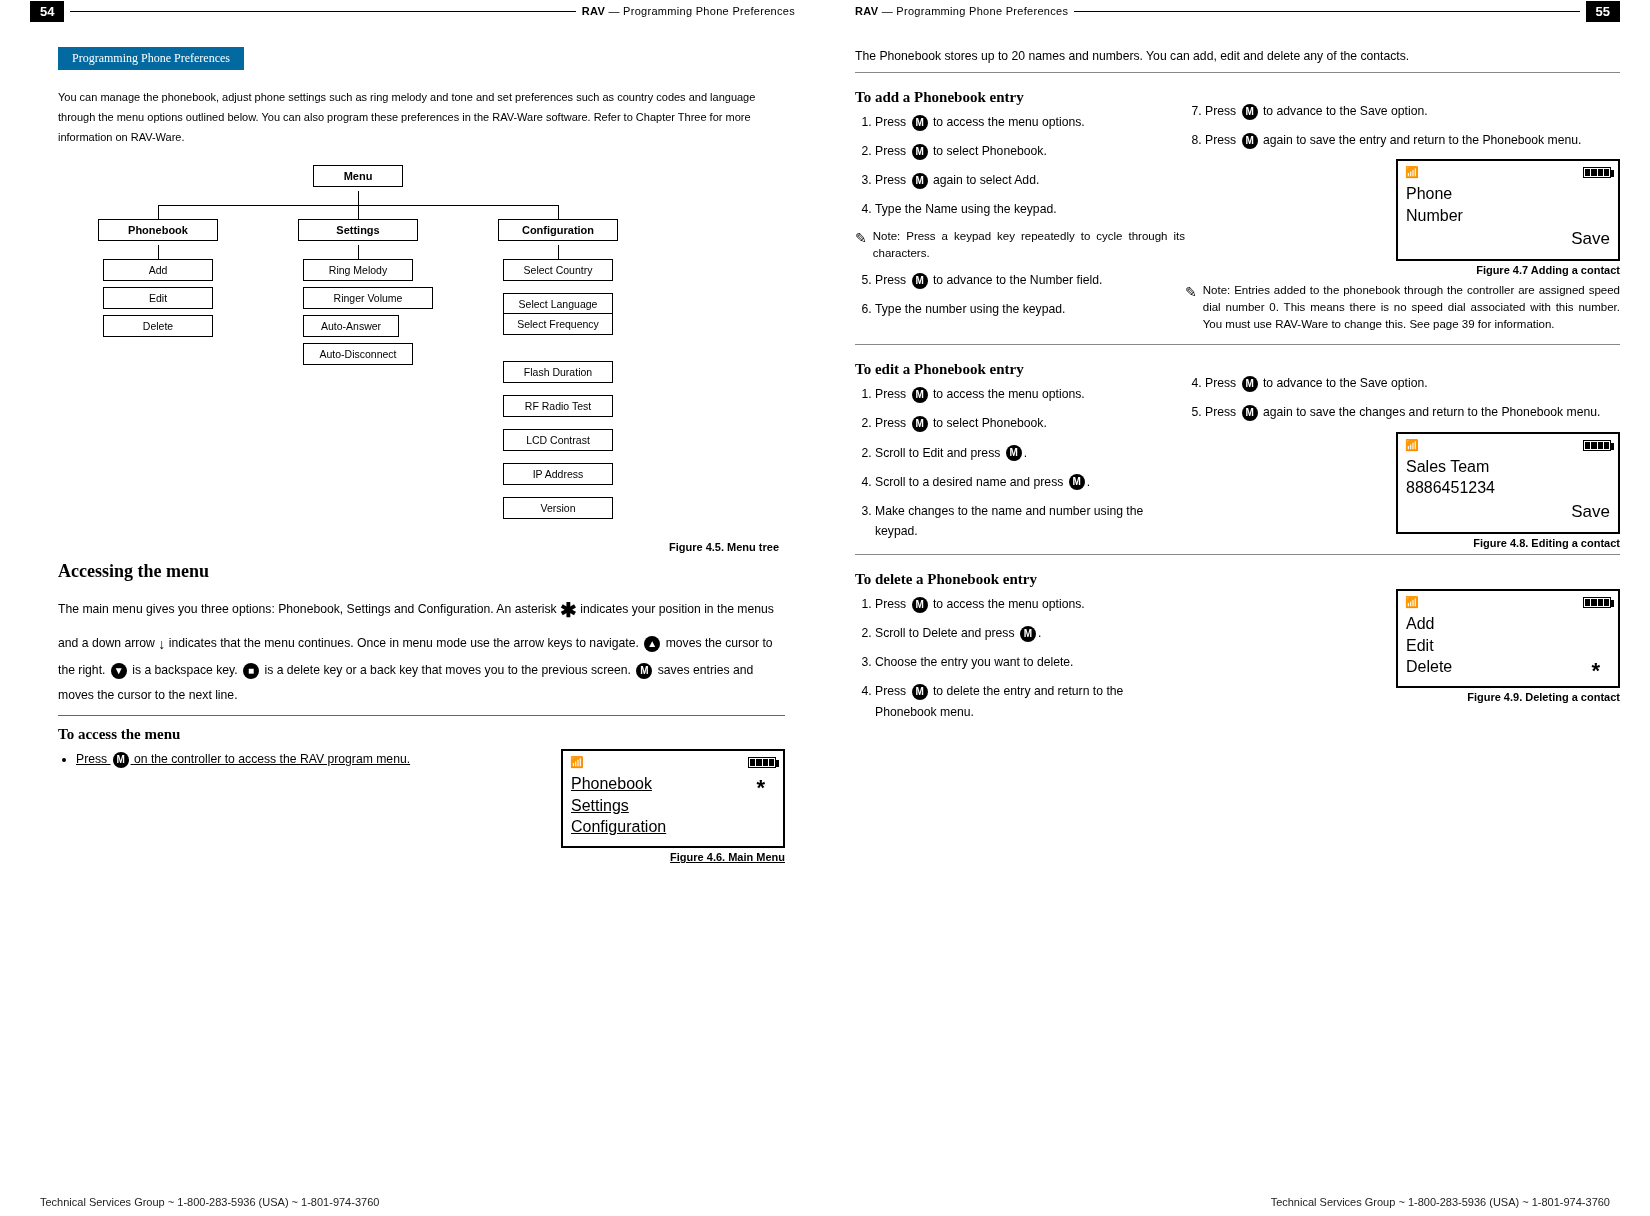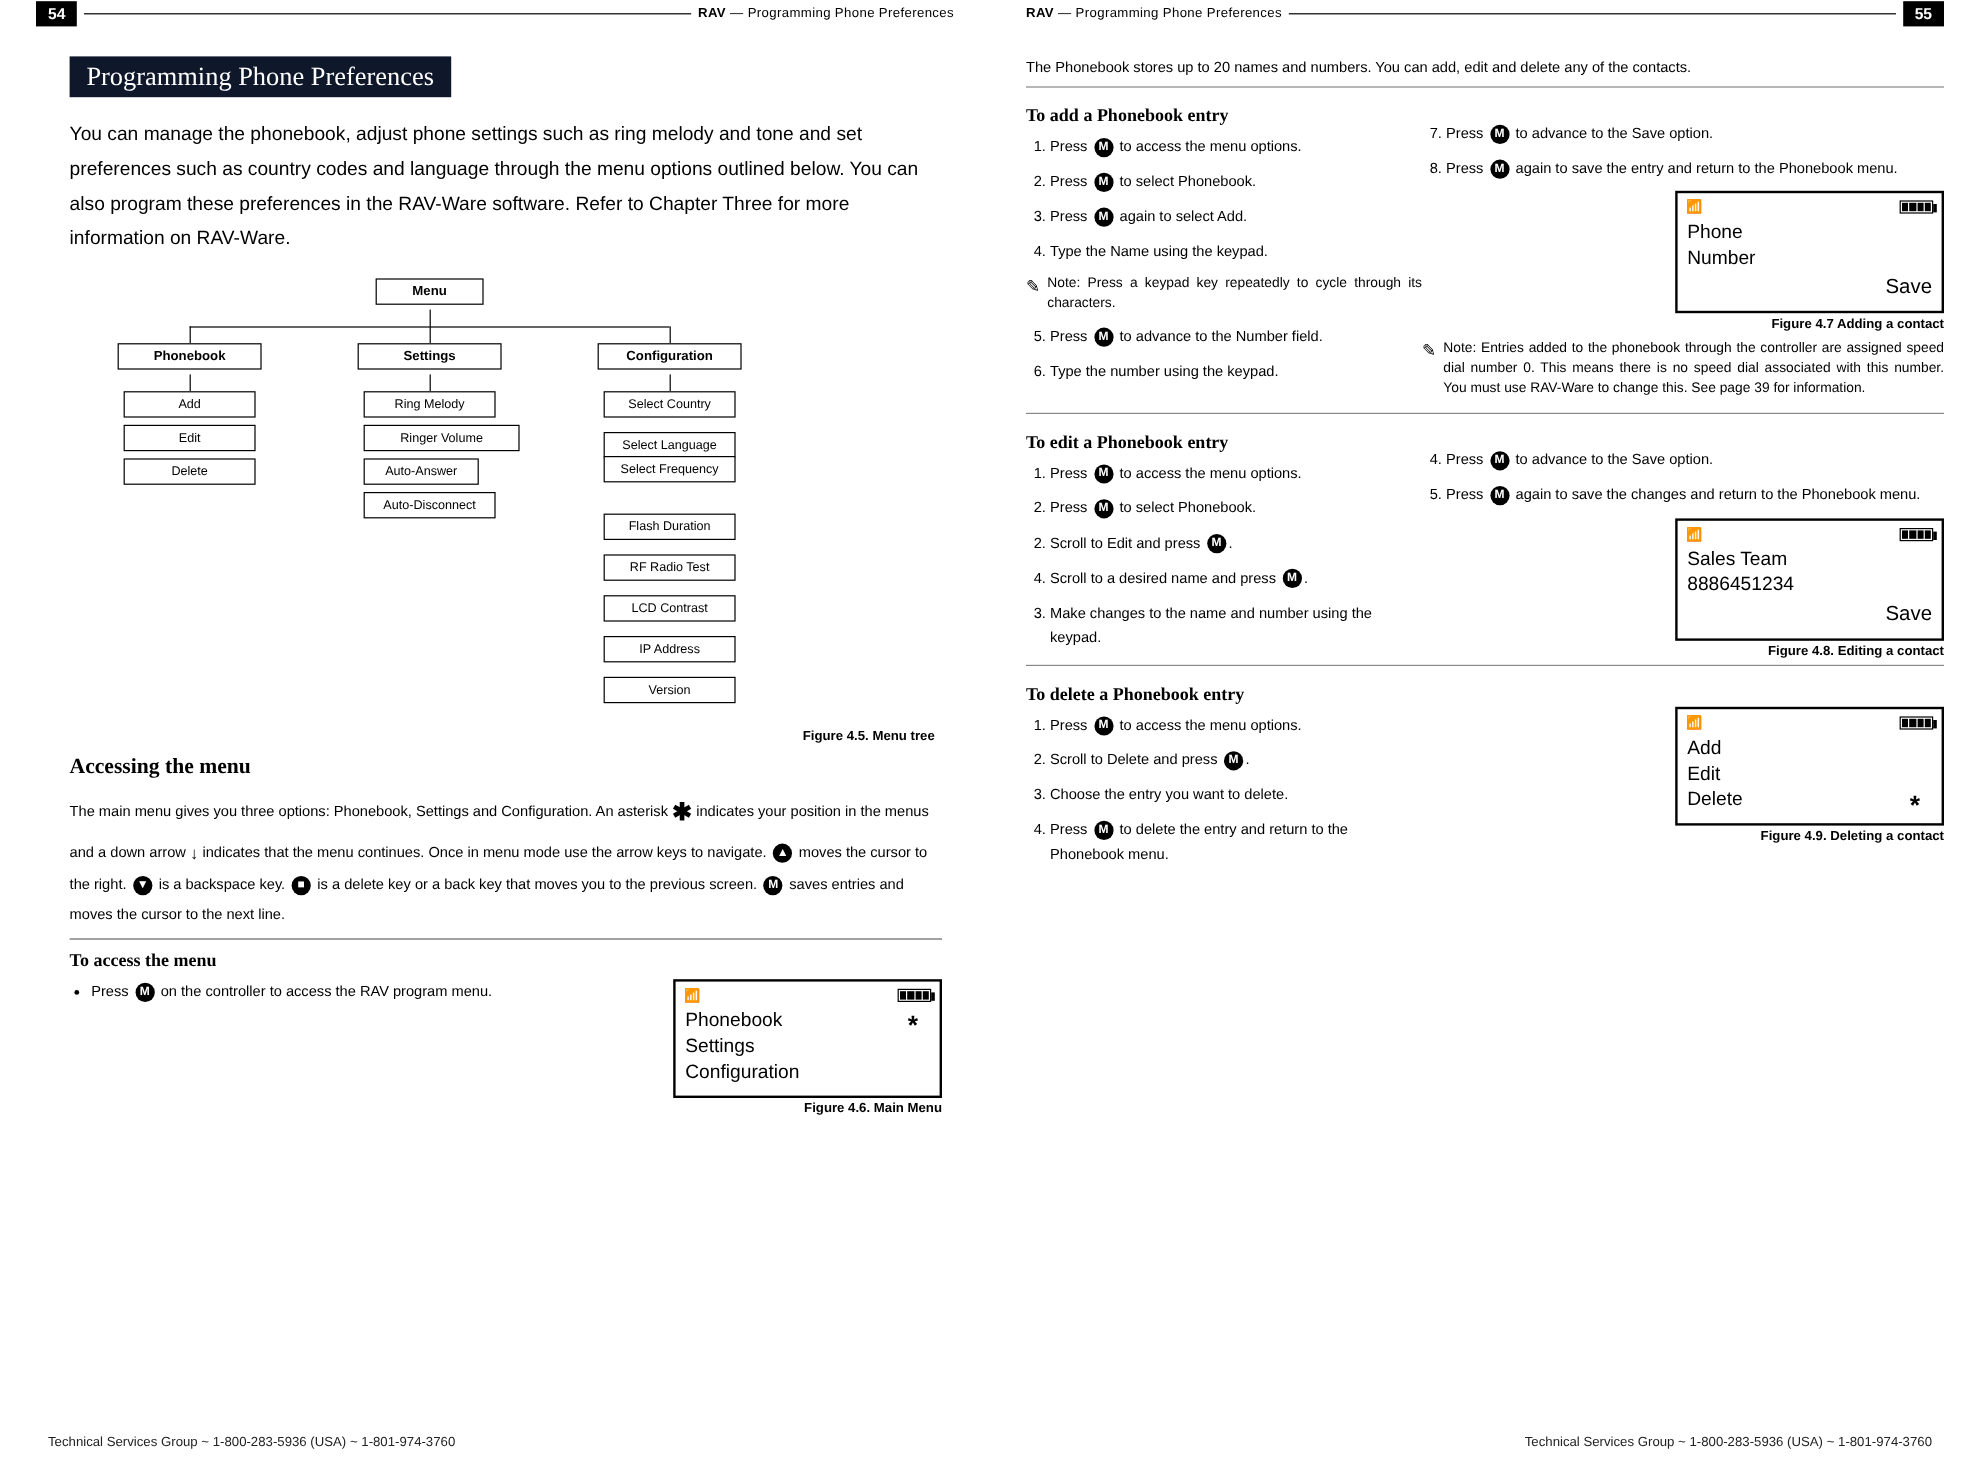--- a/index.html
+++ b/index.html
@@ -41,29 +41,29 @@
     bottom: 8px;
     font-size: 11px;
     color: #222;
   }
   .page-left .footer { left: 40px; }
   .page-right .footer { right: 40px; }
 
   
   .content { padding-left: 28px; padding-right: 10px; }
   .section-title-bar {
-    background:#0f172a; color:#fff;
+    background:#0369a1; color:#fff;
     font-family: Georgia, 'Times New Roman', serif;
-    font-size: 22px;
+    font-size: 12px;
     padding: 4px 14px;
     display:inline-block;
     margin-bottom: 18px;
   }
   .body-text {
-    font-size: 16px;
+    font-size: 11px;
     line-height: 1.8;
     margin-bottom: 18px;
     font-family: Verdana, sans-serif;
   }
   
   .menu-tree {
     position: relative;
     height: 370px;
     margin: 0 0 6px 0;
   }
@@ -102,21 +102,21 @@
     font-weight:bold; font-size:10px;
     text-align:center; line-height:16px;
     vertical-align: middle;
     margin: 0 2px;
   }
   .asterisk-big { font-size:20px; font-weight:bold; vertical-align:middle; }
   .arrow-down { font-size:14px; vertical-align:middle; }
 
   hr.thin { border:none; border-top:1px solid #666; margin:8px 0 10px 0; }
 
-  .two-col { display:flex; gap: 6px; }
+  .two-col { display:flex; gap: 6px; text-decoration: underline; }
   .col-l { flex: 1; }
   .col-r { }
 
   .lcd {
     border:2px solid #000;
     width: 224px;
     padding: 6px 8px 8px 8px;
     font-family: Arial, Helvetica, sans-serif;
     position: relative;
   }

